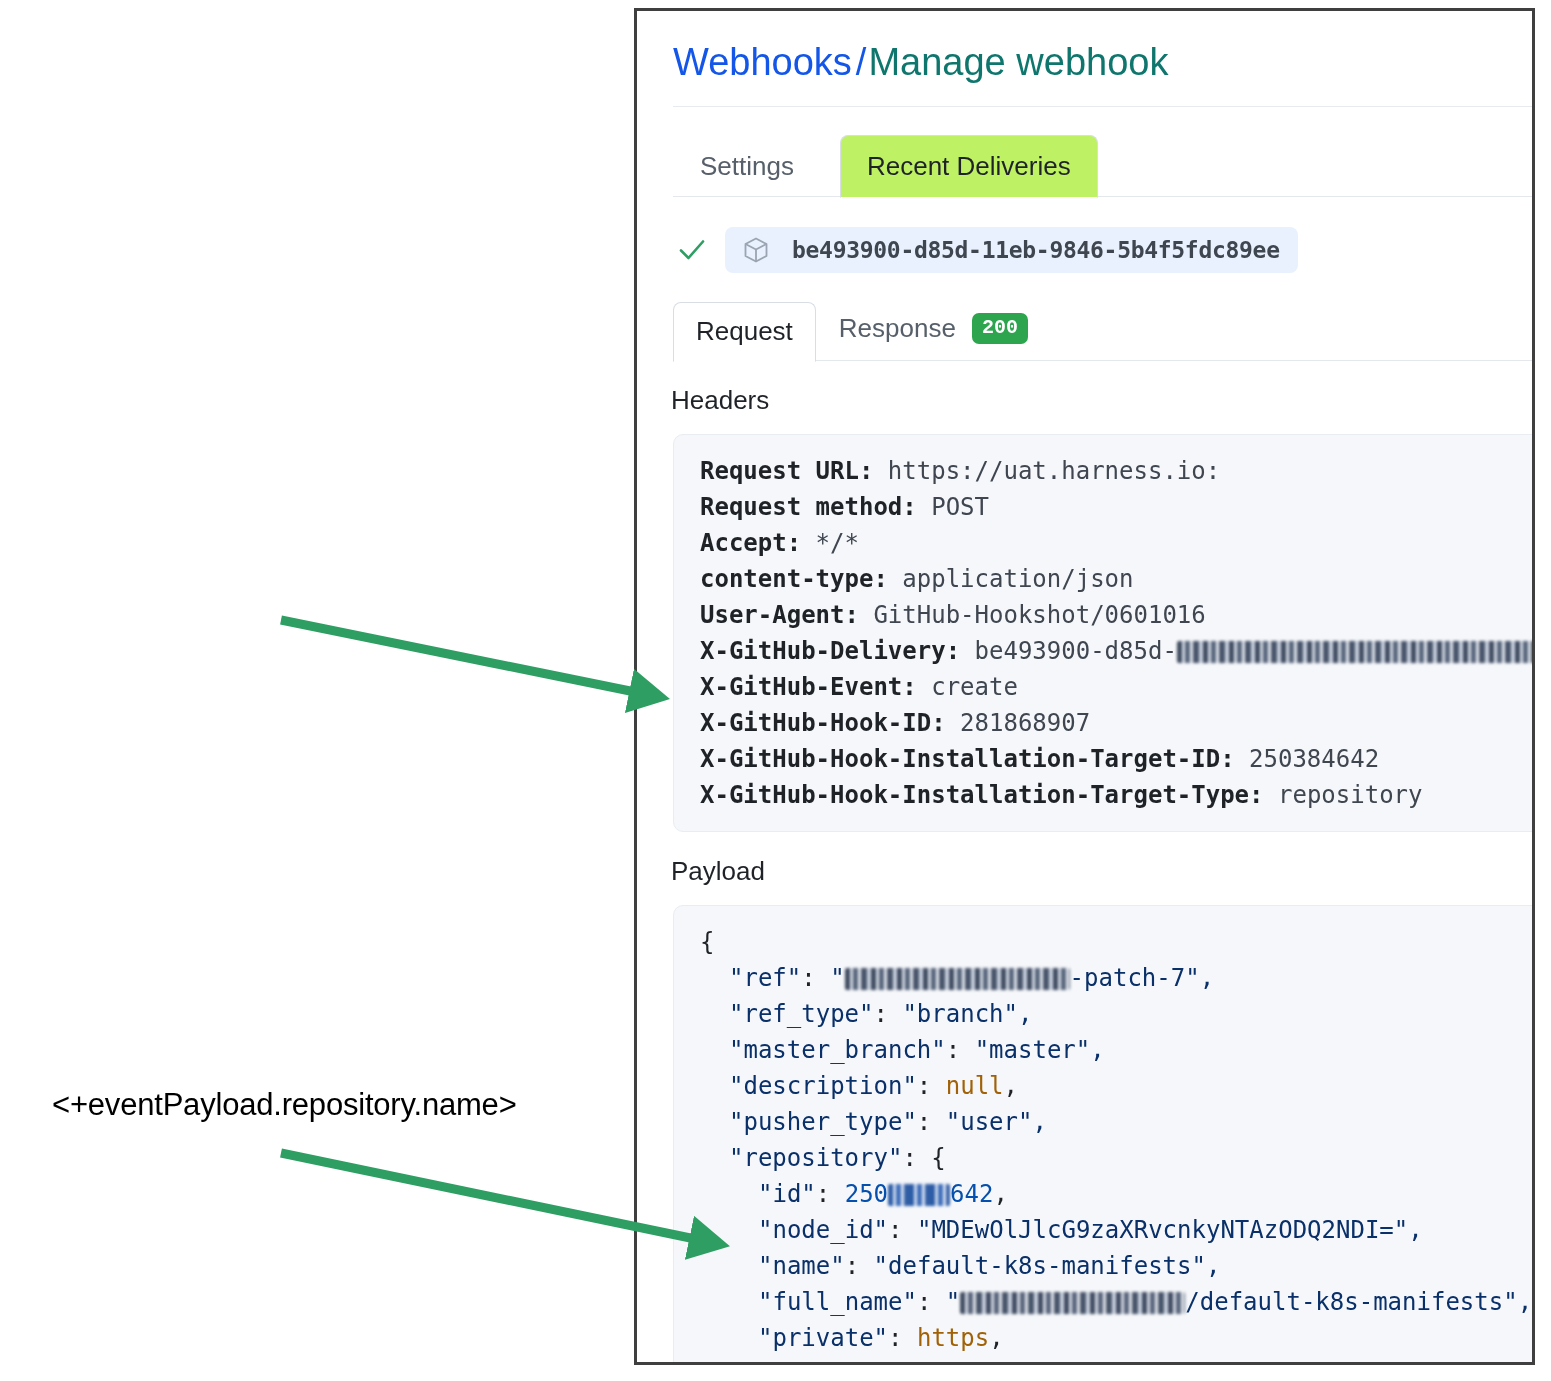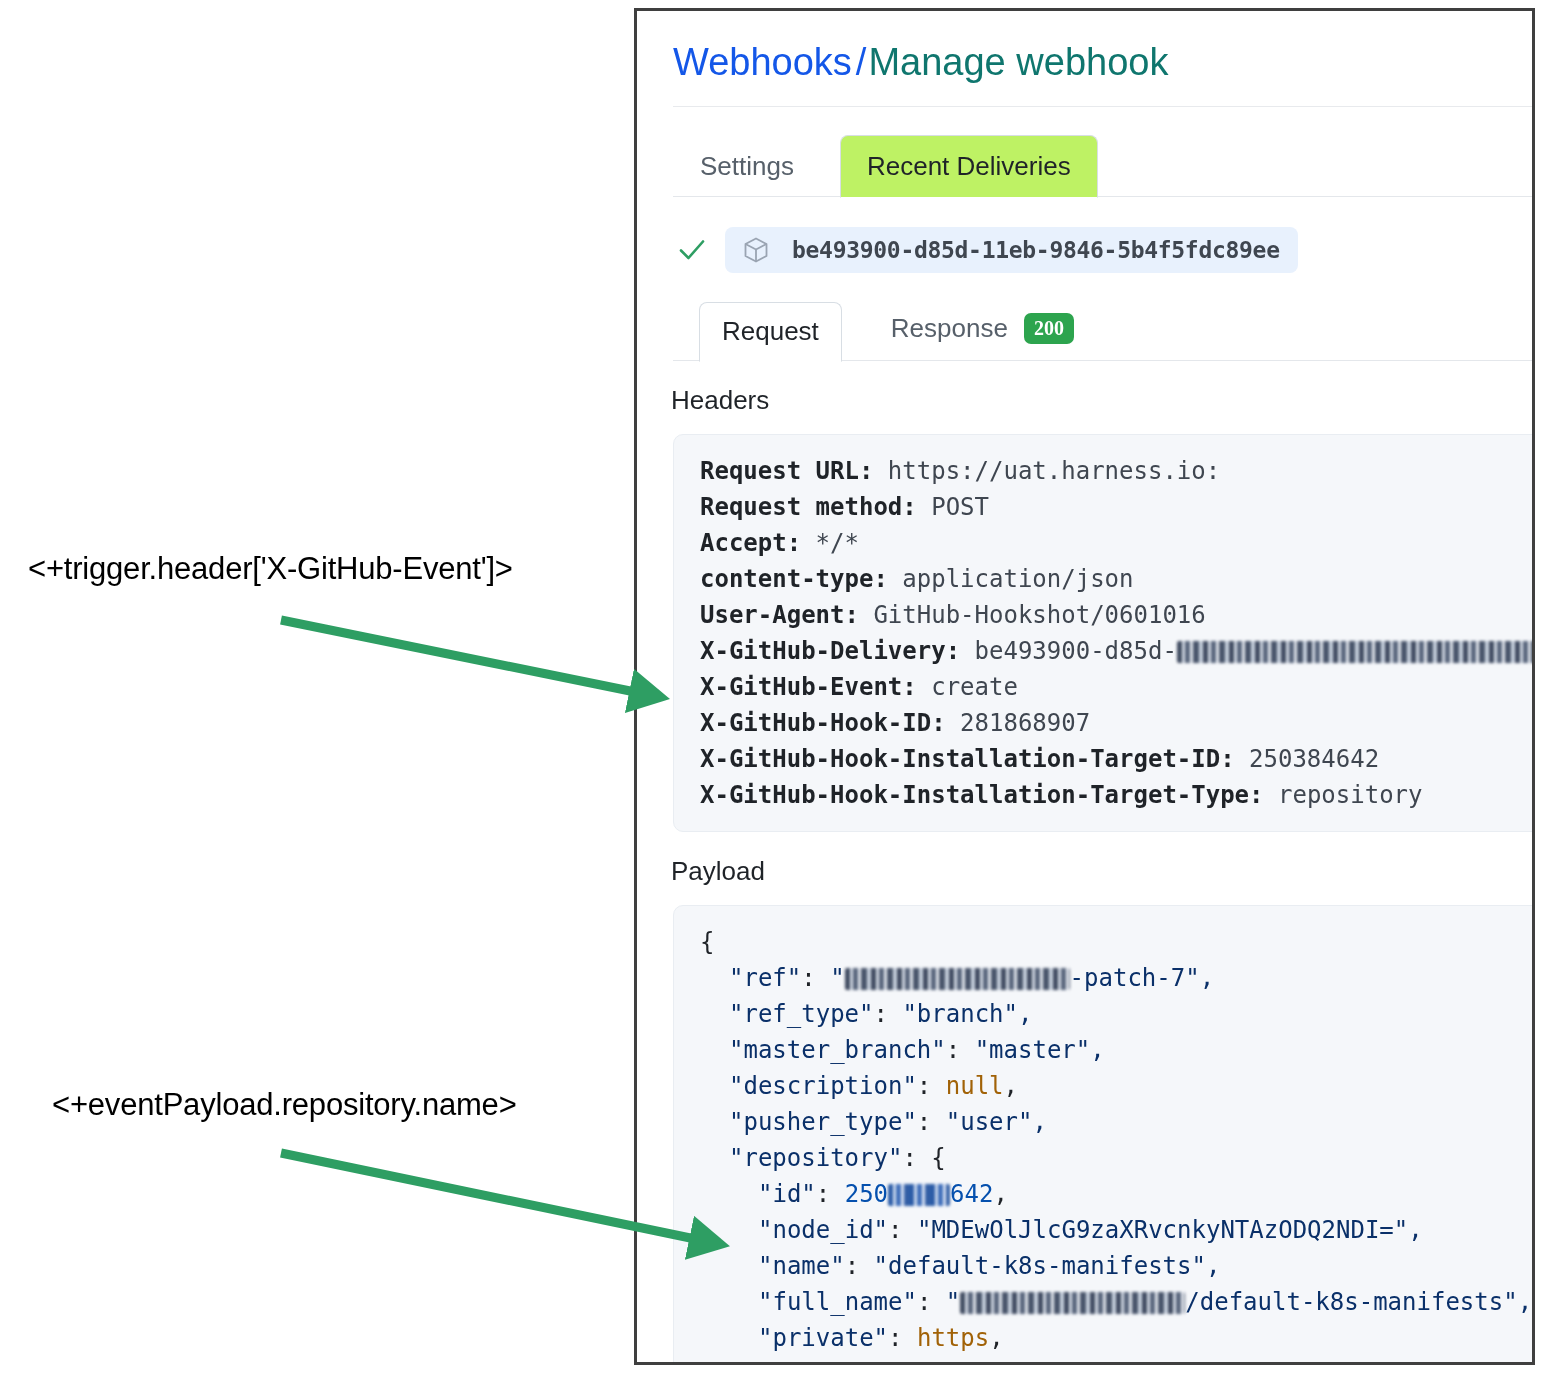--- a/index.html
+++ b/index.html
@@ -186,32 +186,31 @@
     color: #57606a;
     padding: 15px 22px 17px 22px;
     line-height: 1;
     cursor: pointer;
     box-sizing: border-box;
     border: 1px solid transparent;
     border-bottom: none;
     background: transparent;
     position: relative;
     z-index: 2;
-    margin-left: 26px;
   }
   .tab-inner.active {
     color: #1f2328;
     background: #ffffff;
     border: 1px solid #d8dee4;
     border-bottom: 1px solid #ffffff;
     border-radius: 8px 8px 0 0;
     margin-bottom: -1px;
   }
   .status-badge {
-    font-family: Liberation Serif, serif;
+    font-family: Liberation Mono, monospace;
     font-size: 20px;
     font-weight: bold;
     color: #ffffff;
     background: #2da44e;
     border-radius: 7px;
     padding: 5px 10px 6px 10px;
     margin-left: 16px;
     line-height: 1;
   }
   .tabs-inner-rule {
@@ -392,15 +391,14 @@
 <div class="annotation-layer">
   <svg class="annot-arrow-svg" viewBox="0 0 1551 1381">
     <defs>
       <marker id="arrowhead" markerWidth="5" markerHeight="5" refX="1.2" refY="2.5" orient="auto" markerUnits="strokeWidth">
         <path d="M0,0 L0,5 L4.6,2.5 Z" fill="#2e9e63"></path>
       </marker>
     </defs>
     <line x1="281" y1="620" x2="640" y2="693" stroke="#2e9e63" stroke-width="9" marker-end="url(#arrowhead)"></line>
     <line x1="281" y1="1153" x2="700" y2="1240" stroke="#2e9e63" stroke-width="9" marker-end="url(#arrowhead)"></line>
   </svg>
-  <div class="annot-label" id="annot-label-0">&lt;+trigger.header['X-GitHub-Event']&gt;</div>
   <div class="annot-label" id="annot-label-1">&lt;+eventPayload.repository.name&gt;</div>
 </div>
 
 </body></html>

